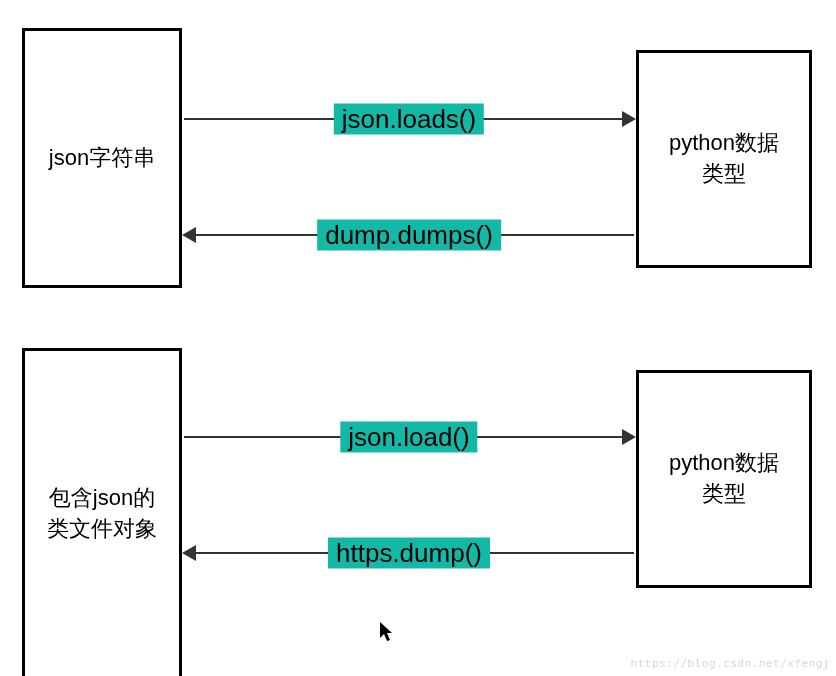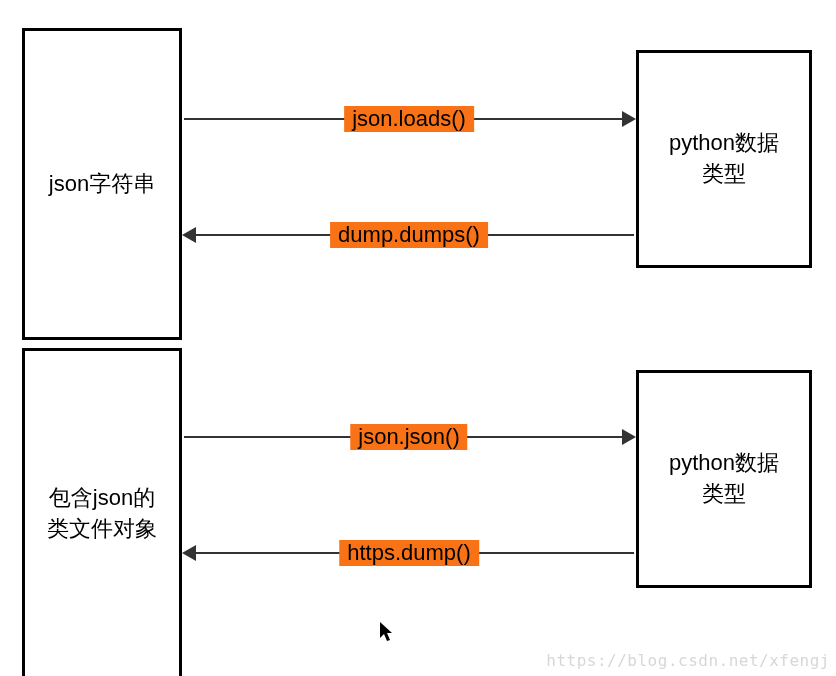--- a/index.html
+++ b/index.html
@@ -44,47 +44,47 @@
       left: -2px;
       top: 50%;
       transform: translateY(-50%);
       width: 0; height: 0;
       border-right: 14px solid #333;
       border-top: 8px solid transparent;
       border-bottom: 8px solid transparent;
     }
     .arrow-label {
       position: absolute;
-      background: #f97316;
+      background: #14b8a6;
       padding: 0 8px;
-      font-size: 22px;
+      font-size: 26px;
       left: 50%;
       top: 50%;
       transform: translate(-50%, -50%);
       white-space: nowrap;
     }
     .watermark {
       position: absolute;
       right: 6px;
       bottom: 6px;
       color: #d7d7d7;
-      font-size: 16px;
+      font-size: 11px;
       font-family: monospace;
       letter-spacing: 0.5px;
     }
     .cursor {
       position: absolute;
       font-size: 20px;
       color: #000;
     }
   </style>
 </head>
 <body>
 
-<div class="box" style="left:22px; top:28px; width:160px; height:312px;">
+<div class="box" style="left:22px; top:28px; width:160px; height:260px;">
   <span>json字符串</span>
 </div>
 <div class="box" style="left:636px; top:50px; width:176px; height:218px;">
   <span style="white-space:pre-line;">python数据
 类型</span>
 </div>
 <div class="arrow-line arrow-right" style="left:184px; top:118px; width:450px;">
   <span class="arrow-label">json.loads()</span>
 </div>
 <div class="arrow-line arrow-left" style="left:184px; top:234px; width:450px;">
@@ -93,21 +93,21 @@
 
 <div class="box" style="left:22px; top:348px; width:160px; height:332px;">
   <span style="white-space:pre-line;">包含json的
 类文件对象</span>
 </div>
 <div class="box" style="left:636px; top:370px; width:176px; height:218px;">
   <span style="white-space:pre-line;">python数据
 类型</span>
 </div>
 <div class="arrow-line arrow-right" style="left:184px; top:436px; width:450px;">
-  <span class="arrow-label">json.json()</span>
+  <span class="arrow-label">json.load()</span>
 </div>
 <div class="arrow-line arrow-left" style="left:184px; top:552px; width:450px;">
   <span class="arrow-label">https.dump()</span>
 </div>
 
 <div class="cursor" style="left:380px; top:622px;">
   <svg width="16" height="20" viewBox="0 0 16 20">
       <path d="M0 0 L0 16 L4 12 L7 19 L10 18 L7 11 L12 11 Z" fill="#000"></path>
     </svg>
 </div>

